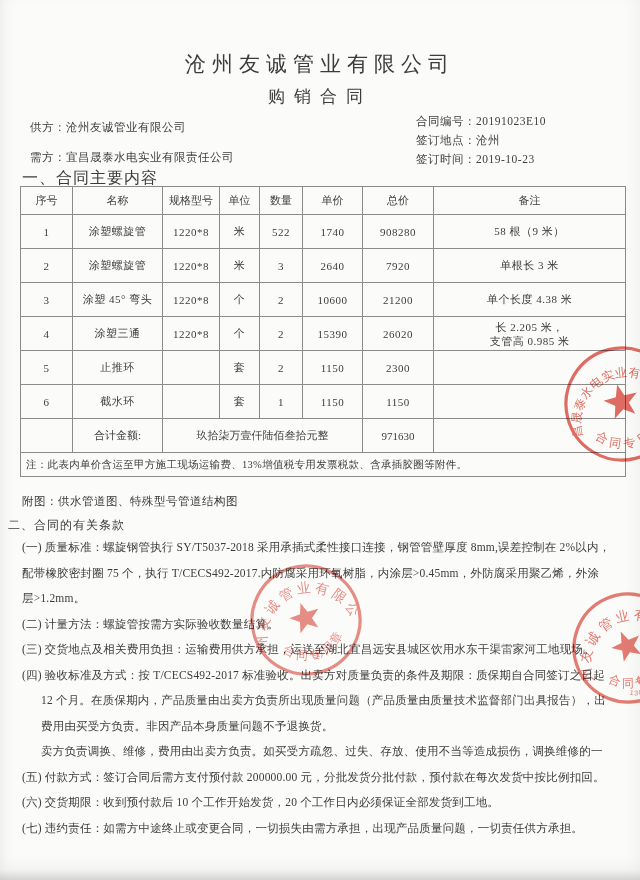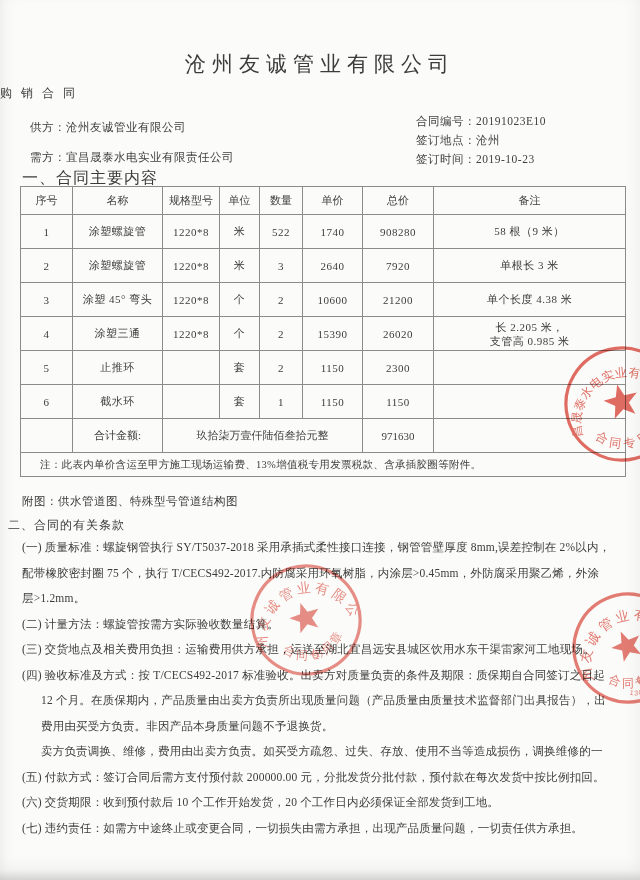--- a/index.html
+++ b/index.html
@@ -7,37 +7,37 @@
   body { font-family:"Liberation Serif","DejaVu Serif",serif; }
   .page {
     position:relative; width:640px; height:880px; margin:0 auto;
     background:#fbfbf9; overflow:hidden; color:#3a3a3a;
     box-shadow: inset 0 -10px 18px rgba(0,0,0,0.07), inset 4px 0 10px -6px rgba(0,0,0,0.05);
   }
   .edge-bottom { position:absolute; left:0; right:0; bottom:0; height:10px;
     background:linear-gradient(to bottom, rgba(0,0,0,0), rgba(0,0,0,0.10)); }
   .title { position:absolute; top:50px; left:0; width:100%; text-align:center;
     font-size:21px; letter-spacing:6px; color:#3c3c3c; }
-  .subtitle { position:absolute; top:85px; left:0; width:100%; 
-    font-size:12px; letter-spacing:9px; color:#3c3c3c; }
+  .subtitle { position:absolute; top:85px; left:0; width:100%; text-align:center;
+    font-size:17px; letter-spacing:9px; color:#3c3c3c; }
   .meta { position:absolute; font-size:11.5px; color:#414141; letter-spacing:0.5px; }
   .m-supplier { left:30px; top:120px; }
   .m-buyer    { left:30px; top:150px; }
   .m-no    { left:416px; top:114px; }
   .m-place { left:416px; top:133px; }
   .m-date  { left:416px; top:152px; }
   .h1 { position:absolute; left:22px; top:168px; font-size:16px; color:#3a3a3a; letter-spacing:1px; }
   table.items { position:absolute; left:20px; top:186px; width:605px;
     border-collapse:collapse; table-layout:fixed; font-size:11px; color:#3d3d3d; }
   table.items td { border:1px solid #8b8b8b; text-align:center; vertical-align:middle;
     padding:0 2px; overflow:hidden; }
   tr.thead td { height:28px; }
   tr.irow td { height:34px; letter-spacing:0.5px; }
   tr.trow td { height:34px; }
-  tr.nrow td { height:24px; text-align:left; padding-left:19px; font-size:10.5px; letter-spacing:0.3px; }
+  tr.nrow td { height:24px; text-align:left; padding-left:5px; font-size:10.5px; letter-spacing:0.3px; }
   .rk2 { line-height:14px; }
   .attach { position:absolute; left:22px; top:494px; font-size:11.5px; letter-spacing:0.5px; }
   .h2 { position:absolute; left:8px; top:517px; font-size:12px; letter-spacing:1px; }
   .clauses { position:absolute; left:22px; top:535px; width:600px; font-size:11.5px;
     color:#3c3c3c; letter-spacing:0.2px; }
   .clauses .cl { height:25.5px; line-height:25.5px; white-space:nowrap; }
   .clauses .ind { padding-left:19px; }
   
   .seal { position:absolute; mix-blend-mode:multiply; pointer-events:none; }
   .seal-buyer { left:537px; top:319px; width:170px; height:170px; opacity:0.80; }

